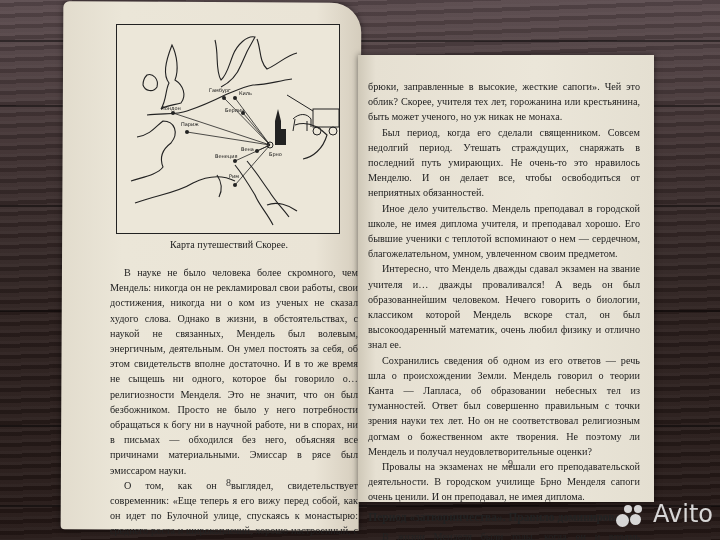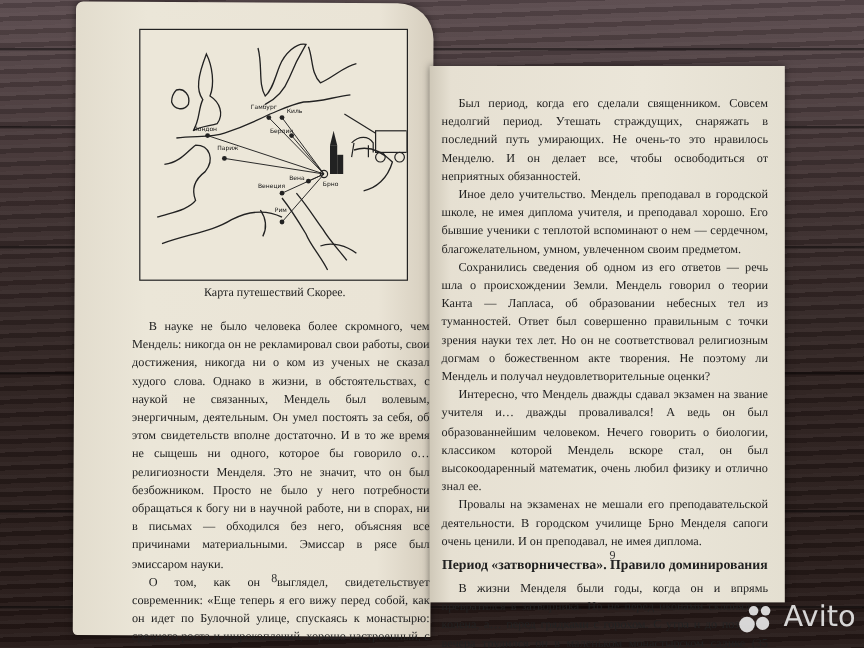--- a/index.html
+++ b/index.html
@@ -118,24 +118,25 @@
 </div>
 <div class="map-caption">Карта путешествий Скорее.</div>
 
 <div class="text-block left-text">
   <p class="indent">В науке не было человека более скромного, чем Мендель: никогда он не рекламировал свои работы, свои достижения, никогда ни о ком из ученых не сказал худого слова. Однако в жизни, в обстоятельствах, с наукой не связанных, Мендель был волевым, энергичным, деятельным. Он умел постоять за себя, об этом свидетельств вполне достаточно. И в то же время не сыщешь ни одного, которое бы говорило о… религиозности Менделя. Это не значит, что он был безбожником. Просто не было у него потребности обращаться к богу ни в научной работе, ни в спорах, ни в письмах — обходился без него, объясняя все причинами материальными. Эмиссар в рясе был эмиссаром науки.</p>
   <p class="indent">О том, как он выглядел, свидетельствует современник: «Еще теперь я его вижу перед собой, как он идет по Булочной улице, спускаясь к монастырю: среднего роста и широкоплечий, хорошо настроенный, с крупной головой и высоким лбом и золотыми очками на благожелательных, но проницательных голубых глазах. Почти всегда он носил штатское платье… цилиндр на голове, длинный, черный, обычно чересчур широкий сюртук и короткие</p>
 </div>
 <div class="page-num" style="left:226px;top:477px">8</div>
 
 <div class="text-block right-text">
+  <p>брюки, заправленные в высокие, жесткие сапоги». Чей это облик? Скорее, учителя тех лет, горожанина или крестьянина, быть может ученого, но уж никак не монаха.</p>
   <p class="indent">Был период, когда его сделали священником. Совсем недолгий период. Утешать страждущих, снаряжать в последний путь умирающих. Не очень-то это нравилось Менделю. И он делает все, чтобы освободиться от неприятных обязанностей.</p>
   <p class="indent">Иное дело учительство. Мендель преподавал в городской школе, не имея диплома учителя, и преподавал хорошо. Его бывшие ученики с теплотой вспоминают о нем — сердечном, благожелательном, умном, увлеченном своим предметом.</p>
+  <p class="indent">Интересно, что Мендель дважды сдавал экзамен на звание учителя и… дважды проваливался! А ведь он был образованнейшим человеком. Нечего говорить о биологии, классиком которой Мендель вскоре стал, он был высокоодаренный математик, очень любил физику и отлично знал ее.</p>
   <p class="indent">Сохранились сведения об одном из его ответов — речь шла о происхождении Земли. Мендель говорил о теории Канта — Лапласа, об образовании небесных тел из туманностей. Ответ был совершенно правильным с точки зрения науки тех лет. Но он не соответствовал религиозным догмам о божественном акте творения. Не поэтому ли Мендель и получал неудовлетворительные оценки?</p>
-  <p class="indent">Интересно, что Мендель дважды сдавал экзамен на звание учителя и… дважды проваливался! А ведь он был образованнейшим человеком. Нечего говорить о биологии, классиком которой Мендель вскоре стал, он был высокоодаренный математик, очень любил физику и отлично знал ее.</p>
   <p class="indent">Провалы на экзаменах не мешали его преподавательской деятельности. В городском училище Брно Менделя сапоги очень ценили. И он преподавал, не имея диплома.</p>
   <div class="heading">Период «затворничества». Правило доминирования</div>
   <p class="indent">В жизни Менделя были годы, когда он и впрямь превратился в затворника. Но не перед иконами склонял он колена, а… перед грядками с горохом. С утра и до позднего вечера трудился он в маленьком монастырском садике (35 метров длины и 7 метров ширины). Здесь с 1854 по 1863 год провел Мендель свои классические опыты, результаты которых не устарели и по сей день.</p>
 
 </div>
 <div class="page-num" style="left:508px;top:458px">9</div>
 
 <div class="watermark">
   <div class="wm-dots">
     <span style="left:0;top:12px;width:13px;height:13px"></span>

